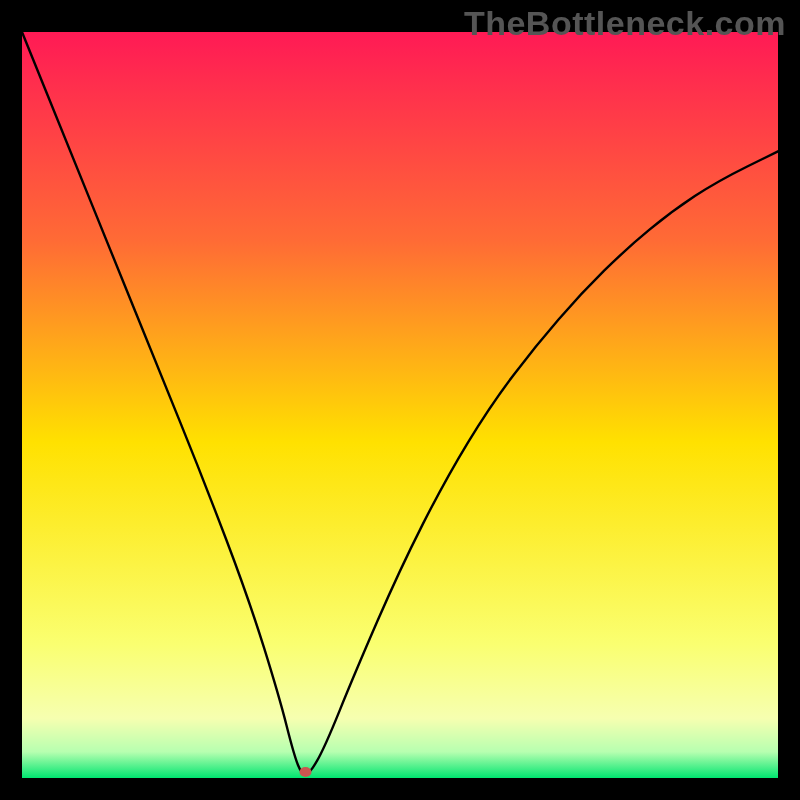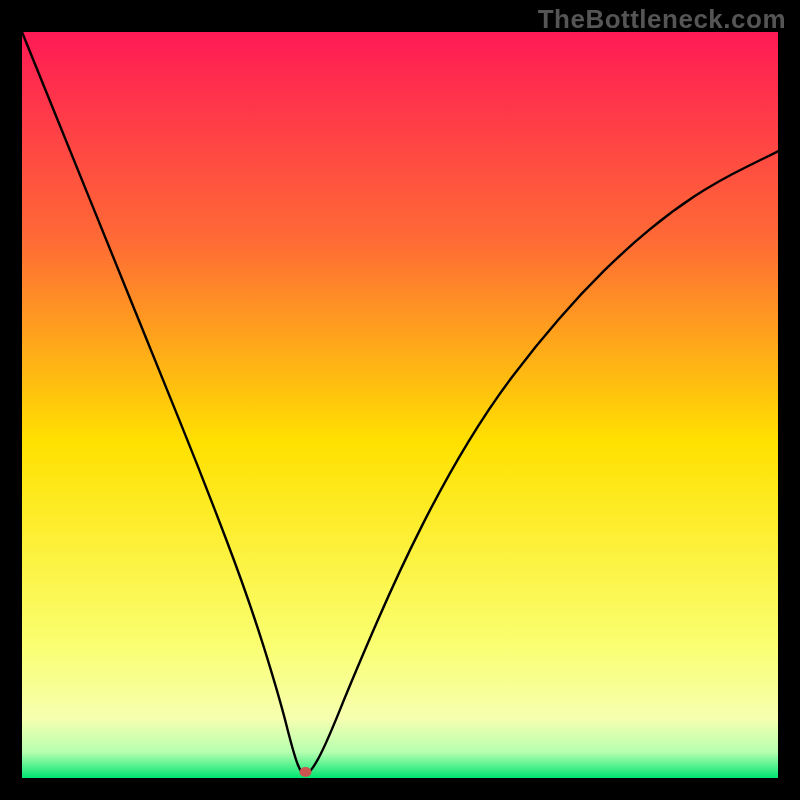--- a/index.html
+++ b/index.html
@@ -8,21 +8,21 @@
     position: relative;
     width: 800px;
     height: 800px;
     background: #000;
   }
   .watermark {
     position: absolute;
     top: 4px;
     right: 14px;
     font-family: Arial, Helvetica, sans-serif;
-    font-size: 26px;
+    font-size: 34px;
     font-weight: bold;
     color: #555;
     letter-spacing: 0.5px;
     z-index: 10;
     user-select: none;
   }
   .plot {
     position: absolute;
     left: 22px;
     top: 32px;

